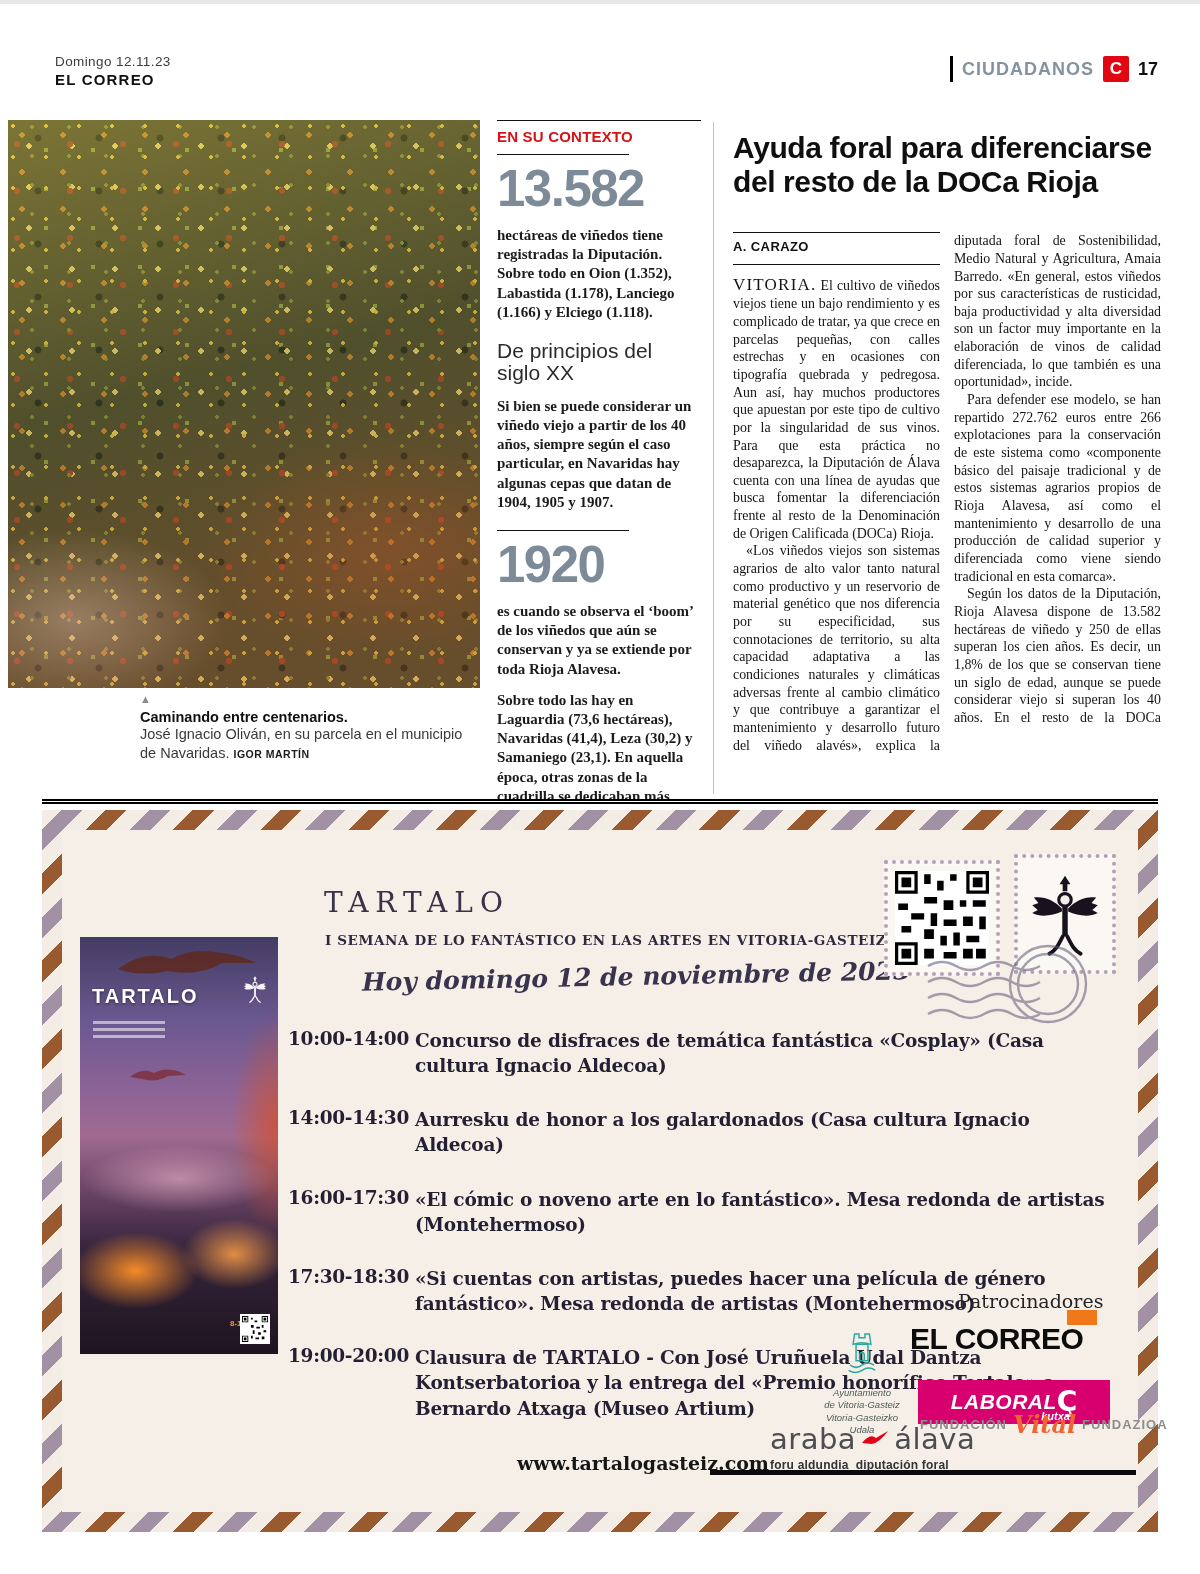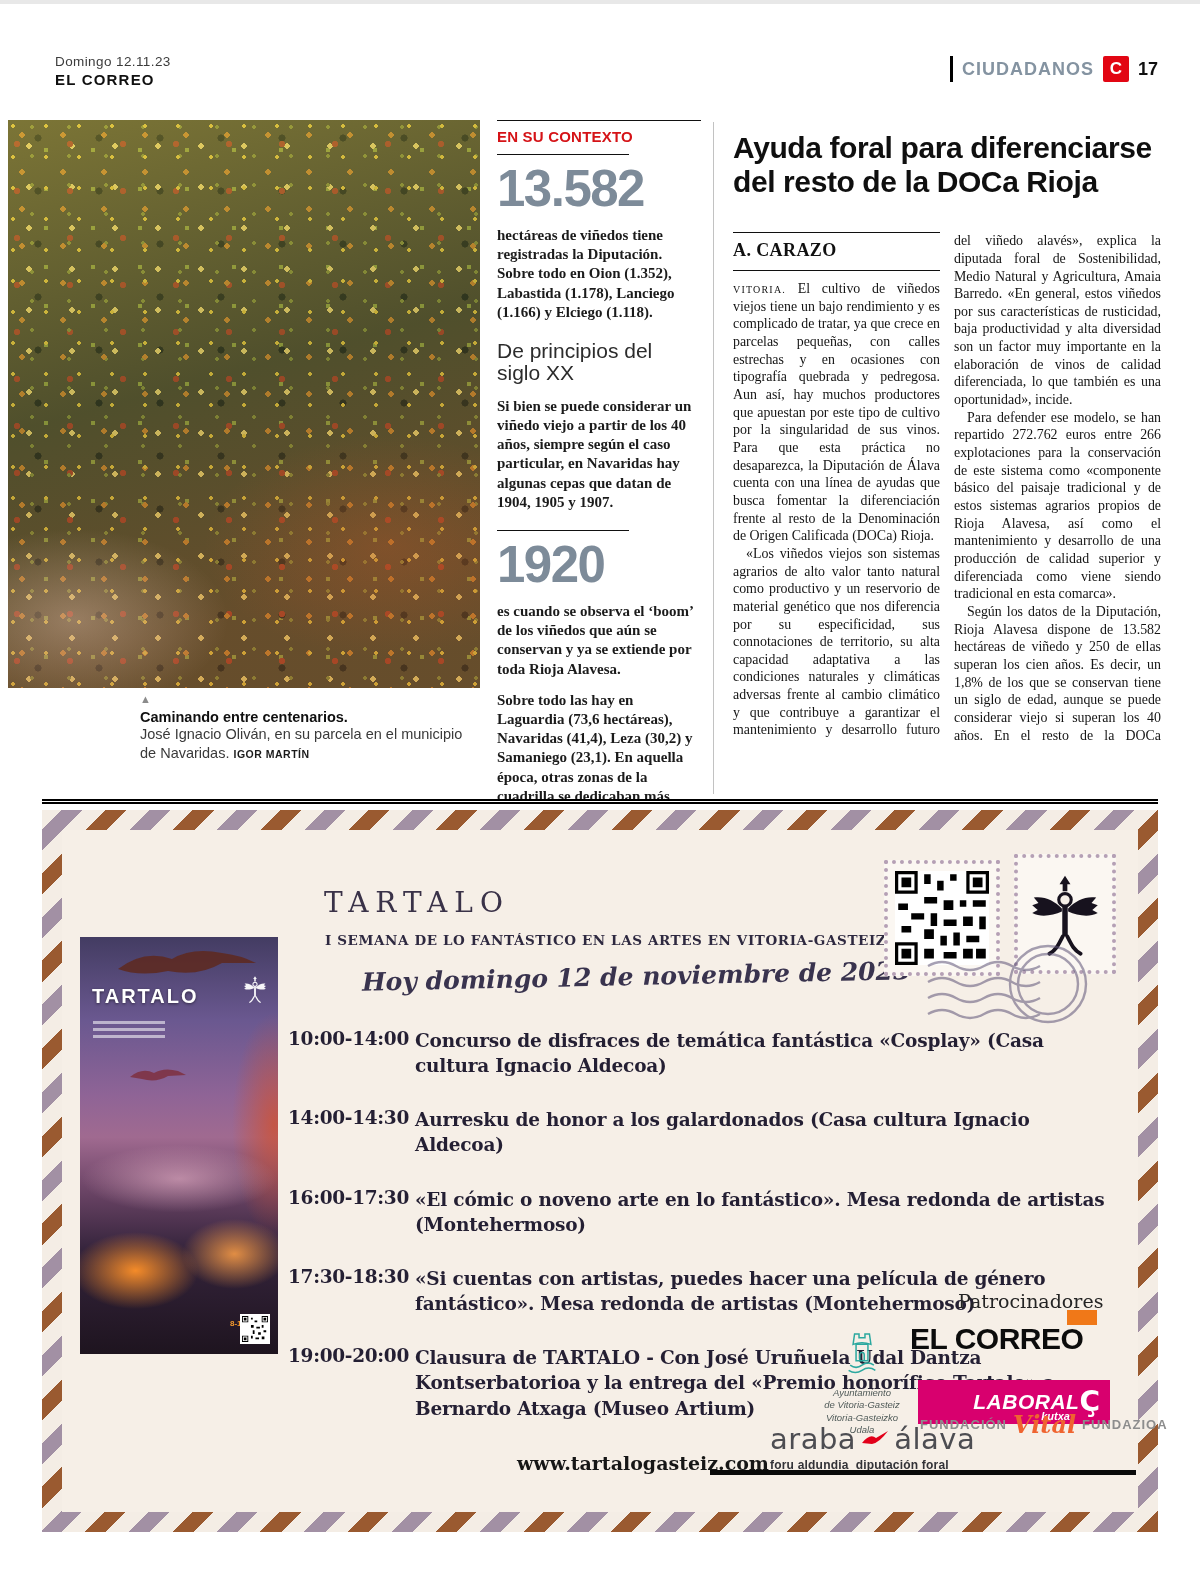--- a/index.html
+++ b/index.html
@@ -53,25 +53,25 @@
 
   .vrule{position:absolute;left:713px;top:118px;height:672px;border-left:1px solid #c2c2c2;}
 
   
   .article{position:absolute;left:733px;top:127px;width:428px;}
   .headline{font-size:30px;line-height:1.12;font-weight:600;color:#0f0f0f;letter-spacing:-.4px;}
   .article-body{margin-top:34px;height:524px;column-count:2;column-gap:14px;column-fill:auto;
      font-family:"Liberation Serif",serif;font-size:13.9px;line-height:1.27;color:#141414;
      text-align:justify;overflow:hidden;}
   .byline-block{border-top:1.5px solid #101010;border-bottom:1px solid #101010;
-     padding:6px 0 8px;margin-bottom:9px;font-family:Liberation Serif, serif;
-     font-size:18px;font-weight:700;color:#101010;letter-spacing:.4px;}
+     padding:6px 0 8px;margin-bottom:9px;font-family:Liberation Sans, sans-serif;
+     font-size:13px;font-weight:700;color:#101010;letter-spacing:.4px;}
   .article-body p{margin:0;}
   .article-body p + p{text-indent:13px;}
-  .dateline{font-size:10px;letter-spacing:1.2px;font-weight:400;}
+  .dateline{font-size:17px;letter-spacing:1.2px;font-weight:400;}
 
   
   .ad-sep{position:absolute;left:42px;top:795px;width:1116px;height:5px;
           border-top:2px solid #000;border-bottom:2px solid #000;box-sizing:border-box;}
   .ad-frame{position:absolute;left:42px;top:806px;width:1116px;height:722px;box-sizing:border-box;padding:20px;
     background:repeating-linear-gradient(-45deg,#9a5a30 0 15px,#f4ede5 15px 31px,#a290a4 31px 46px,#f4ede5 46px 62px);}
   .ad-inner{position:relative;width:100%;height:100%;background:#f6efe7;}
 
   
   .poster{position:absolute;left:18px;top:107px;width:198px;height:417px;overflow:hidden;
@@ -114,21 +114,21 @@
   .stamp-symbol svg{width:78px;height:96px;margin-top:4px;}
   .postmark{position:absolute;left:858px;top:88px;width:250px;height:140px;pointer-events:none;}
 
   
   .sponsors-label{position:absolute;left:896px;top:460px;font-family:"DejaVu Serif",serif;
     font-size:19px;color:#242424;}
   .elcorreo{position:absolute;left:848px;top:492px;font-size:30px;font-weight:800;
     letter-spacing:-.5px;color:#0c0c0c;}
   .elcorreo-tab{position:absolute;right:-14px;top:-12px;width:30px;height:15px;background:#f07818;}
   .laboral{position:absolute;left:856px;top:550px;width:192px;height:44px;background:#d8006e;
-    color:#fff;display:flex;align-items:center;justify-content:flex-end;padding:0 10px;box-sizing:border-box;}
+    color:#fff;display:flex;align-items:center;justify-content:center;padding:0 10px;box-sizing:border-box;}
   .laboral .lab-word{font-weight:800;font-style:italic;font-size:21px;letter-spacing:.5px;}
   .laboral .lab-c{font-family:"DejaVu Sans",sans-serif;font-weight:800;font-size:28px;line-height:1;}
   .laboral .lab-kutxa{position:absolute;right:40px;bottom:2px;font-size:11px;font-style:italic;font-weight:700;color:#fff;}
   .lab-green{position:absolute;background:#00a651;transform:skewX(-35deg);z-index:-1;}
   .lab-g1{right:-12px;top:-6px;width:72px;height:11px;}
   .lab-g2{left:-12px;bottom:-6px;width:72px;height:11px;}
   .laboral-wrap{position:absolute;left:856px;top:550px;width:192px;height:44px;}
   .laboral-wrap .laboral{left:0;top:0;}
 
   .ayto{position:absolute;left:745px;top:498px;width:110px;text-align:center;font-style:italic;}

